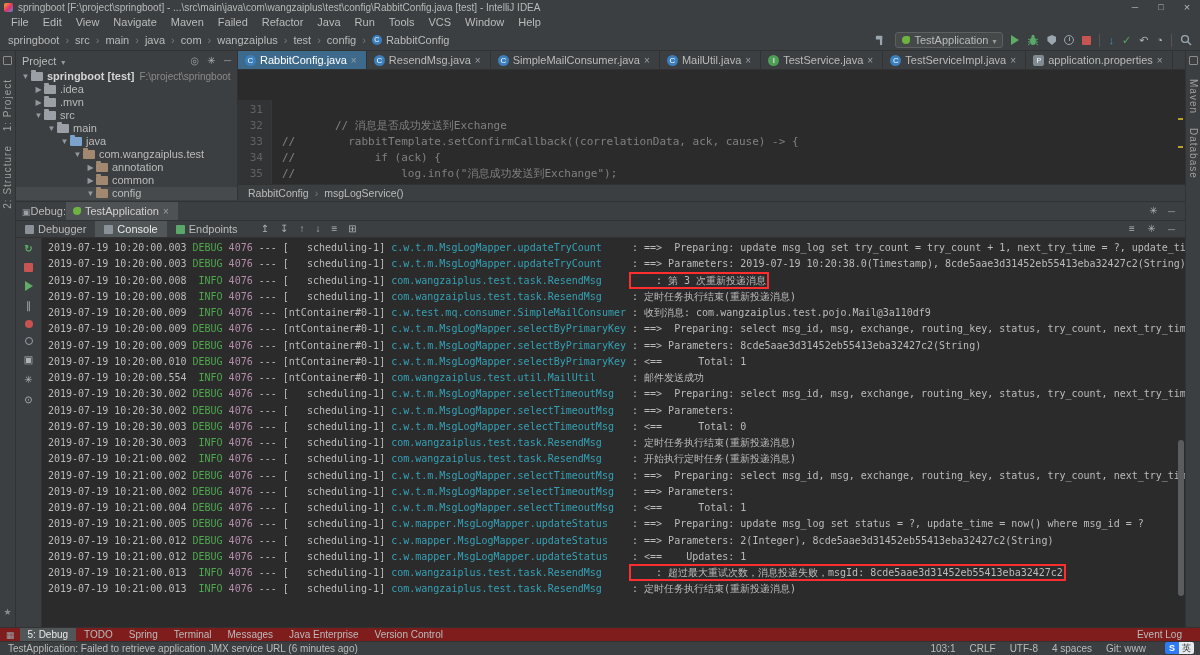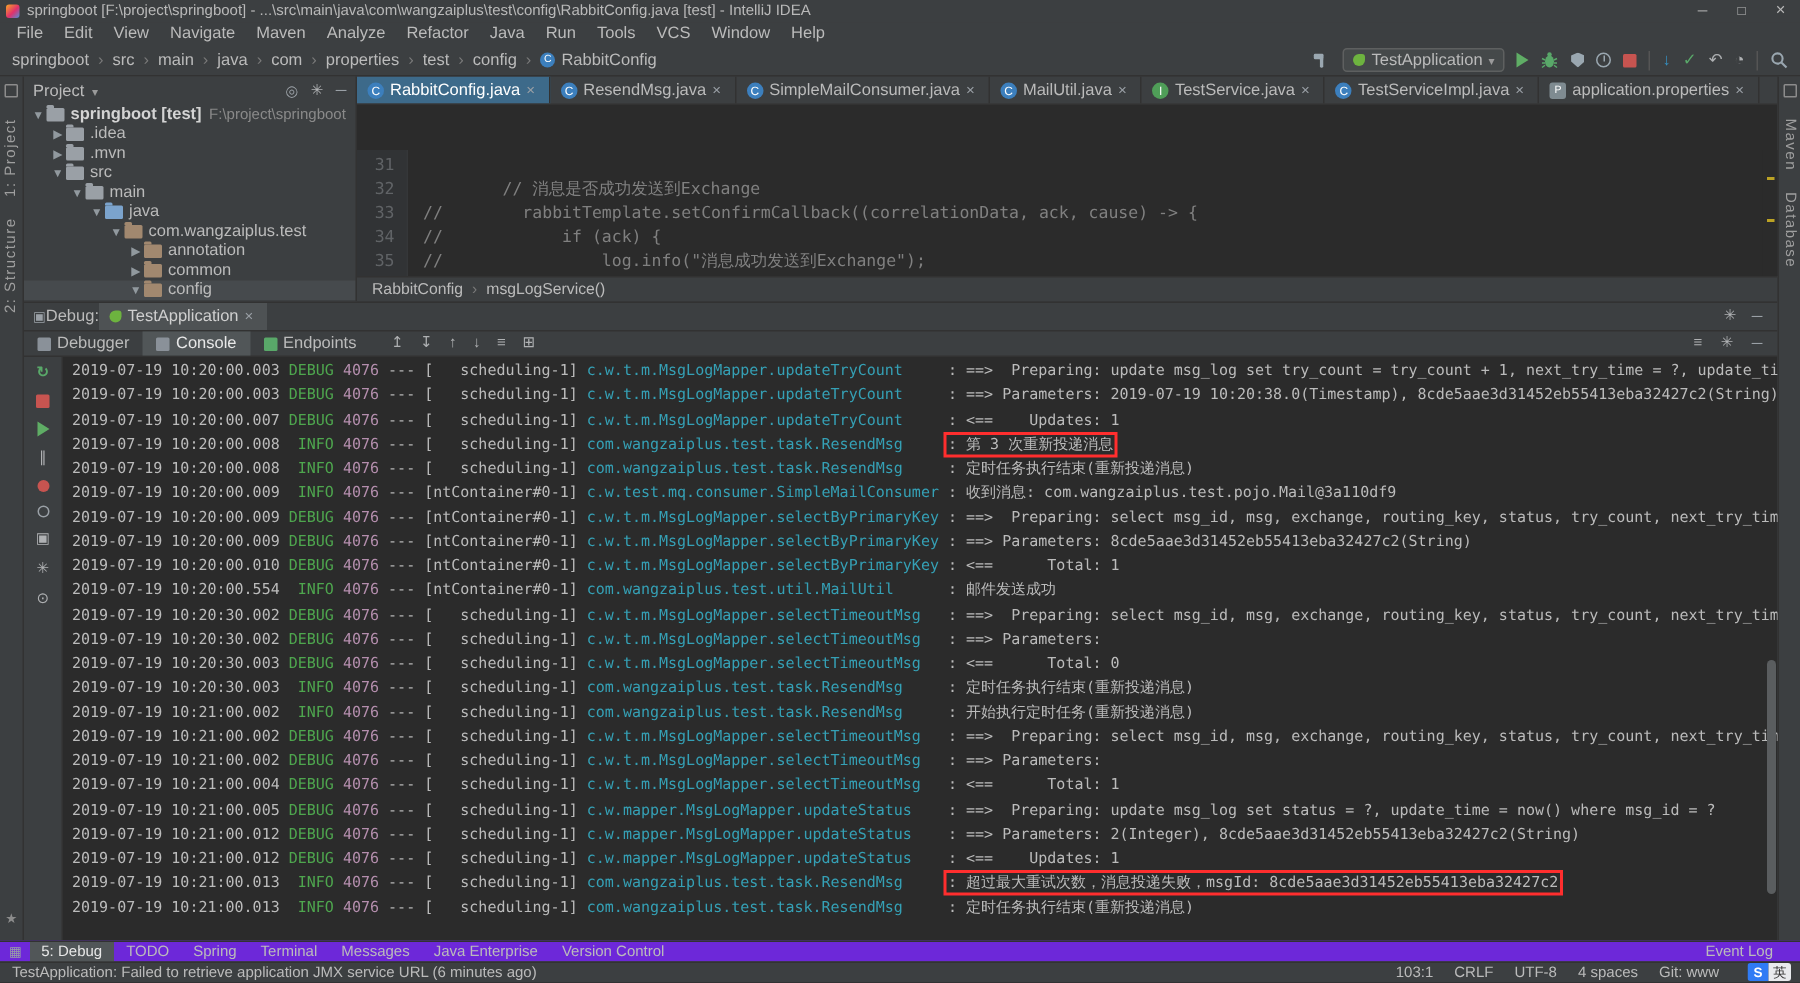--- a/index.html
+++ b/index.html
@@ -142,26 +142,26 @@
   .ts{color:#bbbbbb;margin-right:1ch;}
   .lvl{display:inline-block;width:5ch;text-align:right;color:#4ea64e;margin-right:1ch;}
   .pid{color:#b48ead;margin-right:1ch;}
   .dashes{color:#bbbbbb;margin-right:1ch;}
   .thr{color:#bbbbbb;margin-right:1ch;}
   .thr::before{content:"[";}
   .thr::after{content:"]";}
   .thr-inner{display:inline-block;width:15ch;text-align:right;}
   .logger{display:inline-block;width:39ch;color:#35a0b5;margin-right:1ch;}
   .msg{color:#bbbbbb;}
-  .msg.boxed{outline:2px solid #ff2e2e;outline-offset:1px;}
+  .msg.boxed{outline:2px solid #ff2e2e;outline-offset:1px;padding-left:24px;}
   .console-scroll{position:absolute;right:0;top:0;bottom:0;width:9px;}
   .cs-thumb{position:absolute;right:1px;top:52%;height:40%;width:6px;background:#5a5d5f;border-radius:3px;}
 
   
-  .tw-bar{height:14px;flex:none;display:flex;align-items:center;background:#6d28d9;border-top:1px solid #323232;font-size:10px;padding:0 6px;}
+  .tw-bar{height:14px;flex:none;display:flex;align-items:center;background:#7f1d1d;border-top:1px solid #323232;font-size:10px;padding:0 6px;}
   .tw-corner::before{content:"▦";color:#9aa0a6;font-size:9px;margin-right:5px;}
   .tw-btn{padding:0 8px;height:14px;line-height:14px;color:#bbbbbb;white-space:nowrap;}
   .tw-btn.active{background:#515658;color:#e8e8e8;}
   .tw-right{margin-left:auto;display:flex;align-items:center;gap:8px;padding-right:4px;}
   .statusbar{height:14px;flex:none;display:flex;align-items:center;background:#3c3f41;border-top:1px solid #323232;font-size:10px;padding:0 8px;color:#bbbbbb;}
   .sb-msg{flex:1;white-space:nowrap;overflow:hidden;}
   .sb-items{display:flex;gap:14px;margin-right:46px;white-space:nowrap;}
   .ime-badge{position:absolute;right:6px;bottom:1px;height:12px;display:flex;align-items:center;border-radius:2px;overflow:hidden;font-size:9px;line-height:12px;}
   .ime-s{background:#2f7bf5;color:#fff;padding:0 4px;font-weight:bold;}
   .ime-lang{background:#e8eaed;color:#333;padding:0 3px;}
@@ -179,21 +179,21 @@
     <span class="win-btn cls"></span>
   </div>
 
   <div class="menubar">
 
   <span class="menu-item">File</span>
       <span class="menu-item">Edit</span>
       <span class="menu-item">View</span>
       <span class="menu-item">Navigate</span>
       <span class="menu-item">Maven</span>
-      <span class="menu-item">Analyze</span>
+      <span class="menu-item">Failed</span>
       <span class="menu-item">Refactor</span>
       <span class="menu-item">Java</span>
       <span class="menu-item">Run</span>
       <span class="menu-item">Tools</span>
       <span class="menu-item">VCS</span>
       <span class="menu-item">Window</span>
       <span class="menu-item">Help</span>
     </div>
 
   <div class="toolbar">
@@ -208,21 +208,21 @@
         <span class="crumb">
           <span>main</span>
         </span>
         <span class="crumb">
           <span>java</span>
         </span>
         <span class="crumb">
           <span>com</span>
         </span>
         <span class="crumb">
-          <span>properties</span>
+          <span>wangzaiplus</span>
         </span>
         <span class="crumb">
           <span>test</span>
         </span>
         <span class="crumb">
           <span>config</span>
         </span>
         <span class="crumb">
           <span class="crumb-ci show"></span>
           <span>RabbitConfig</span>
@@ -471,21 +471,20 @@
             <span class="d-mute"></span>
             <span class="d-ic d-cam"></span>
             <span class="d-ic d-gear"></span>
             <span class="d-ic d-pin"></span>
           </div>
           <div class="console-wrap">
             <div class="console">
 
             <div class="console-line"><span class="ts">2019-07-19 10:20:00.003</span><span class="lvl">DEBUG</span><span class="pid">4076</span><span class="dashes">---</span><span class="thr"><span class="thr-inner">scheduling-1</span></span><span class="logger">c.w.t.m.MsgLogMapper.updateTryCount</span><span class="msg">: ==&gt;  Preparing: update msg_log set try_count = try_count + 1, next_try_time = ?, update_time = now()</span></div>
                 <div class="console-line"><span class="ts">2019-07-19 10:20:00.003</span><span class="lvl">DEBUG</span><span class="pid">4076</span><span class="dashes">---</span><span class="thr"><span class="thr-inner">scheduling-1</span></span><span class="logger">c.w.t.m.MsgLogMapper.updateTryCount</span><span class="msg">: ==&gt; Parameters: 2019-07-19 10:20:38.0(Timestamp), 8cde5aae3d31452eb55413eba32427c2(String)</span></div>
-                <div class="console-line"><span class="ts">2019-07-19 10:20:00.007</span><span class="lvl">DEBUG</span><span class="pid">4076</span><span class="dashes">---</span><span class="thr"><span class="thr-inner">scheduling-1</span></span><span class="logger">c.w.t.m.MsgLogMapper.updateTryCount</span><span class="msg">: &lt;==    Updates: 1</span></div>
                 <div class="console-line"><span class="ts">2019-07-19 10:20:00.008</span><span class="lvl">INFO</span><span class="pid">4076</span><span class="dashes">---</span><span class="thr"><span class="thr-inner">scheduling-1</span></span><span class="logger">com.wangzaiplus.test.task.ResendMsg</span><span class="msg boxed">: 第 3 次重新投递消息</span></div>
                 <div class="console-line"><span class="ts">2019-07-19 10:20:00.008</span><span class="lvl">INFO</span><span class="pid">4076</span><span class="dashes">---</span><span class="thr"><span class="thr-inner">scheduling-1</span></span><span class="logger">com.wangzaiplus.test.task.ResendMsg</span><span class="msg">: 定时任务执行结束(重新投递消息)</span></div>
                 <div class="console-line"><span class="ts">2019-07-19 10:20:00.009</span><span class="lvl">INFO</span><span class="pid">4076</span><span class="dashes">---</span><span class="thr"><span class="thr-inner">ntContainer#0-1</span></span><span class="logger">c.w.test.mq.consumer.SimpleMailConsumer</span><span class="msg">: 收到消息: com.wangzaiplus.test.pojo.Mail@3a110df9</span></div>
                 <div class="console-line"><span class="ts">2019-07-19 10:20:00.009</span><span class="lvl">DEBUG</span><span class="pid">4076</span><span class="dashes">---</span><span class="thr"><span class="thr-inner">ntContainer#0-1</span></span><span class="logger">c.w.t.m.MsgLogMapper.selectByPrimaryKey</span><span class="msg">: ==&gt;  Preparing: select msg_id, msg, exchange, routing_key, status, try_count, next_try_time, create_t</span></div>
                 <div class="console-line"><span class="ts">2019-07-19 10:20:00.009</span><span class="lvl">DEBUG</span><span class="pid">4076</span><span class="dashes">---</span><span class="thr"><span class="thr-inner">ntContainer#0-1</span></span><span class="logger">c.w.t.m.MsgLogMapper.selectByPrimaryKey</span><span class="msg">: ==&gt; Parameters: 8cde5aae3d31452eb55413eba32427c2(String)</span></div>
                 <div class="console-line"><span class="ts">2019-07-19 10:20:00.010</span><span class="lvl">DEBUG</span><span class="pid">4076</span><span class="dashes">---</span><span class="thr"><span class="thr-inner">ntContainer#0-1</span></span><span class="logger">c.w.t.m.MsgLogMapper.selectByPrimaryKey</span><span class="msg">: &lt;==      Total: 1</span></div>
                 <div class="console-line"><span class="ts">2019-07-19 10:20:00.554</span><span class="lvl">INFO</span><span class="pid">4076</span><span class="dashes">---</span><span class="thr"><span class="thr-inner">ntContainer#0-1</span></span><span class="logger">com.wangzaiplus.test.util.MailUtil</span><span class="msg">: 邮件发送成功</span></div>
                 <div class="console-line"><span class="ts">2019-07-19 10:20:30.002</span><span class="lvl">DEBUG</span><span class="pid">4076</span><span class="dashes">---</span><span class="thr"><span class="thr-inner">scheduling-1</span></span><span class="logger">c.w.t.m.MsgLogMapper.selectTimeoutMsg</span><span class="msg">: ==&gt;  Preparing: select msg_id, msg, exchange, routing_key, status, try_count, next_try_time, create_t</span></div>
                 <div class="console-line"><span class="ts">2019-07-19 10:20:30.002</span><span class="lvl">DEBUG</span><span class="pid">4076</span><span class="dashes">---</span><span class="thr"><span class="thr-inner">scheduling-1</span></span><span class="logger">c.w.t.m.MsgLogMapper.selectTimeoutMsg</span><span class="msg">: ==&gt; Parameters: </span></div>
                 <div class="console-line"><span class="ts">2019-07-19 10:20:30.003</span><span class="lvl">DEBUG</span><span class="pid">4076</span><span class="dashes">---</span><span class="thr"><span class="thr-inner">scheduling-1</span></span><span class="logger">c.w.t.m.MsgLogMapper.selectTimeoutMsg</span><span class="msg">: &lt;==      Total: 0</span></div>

